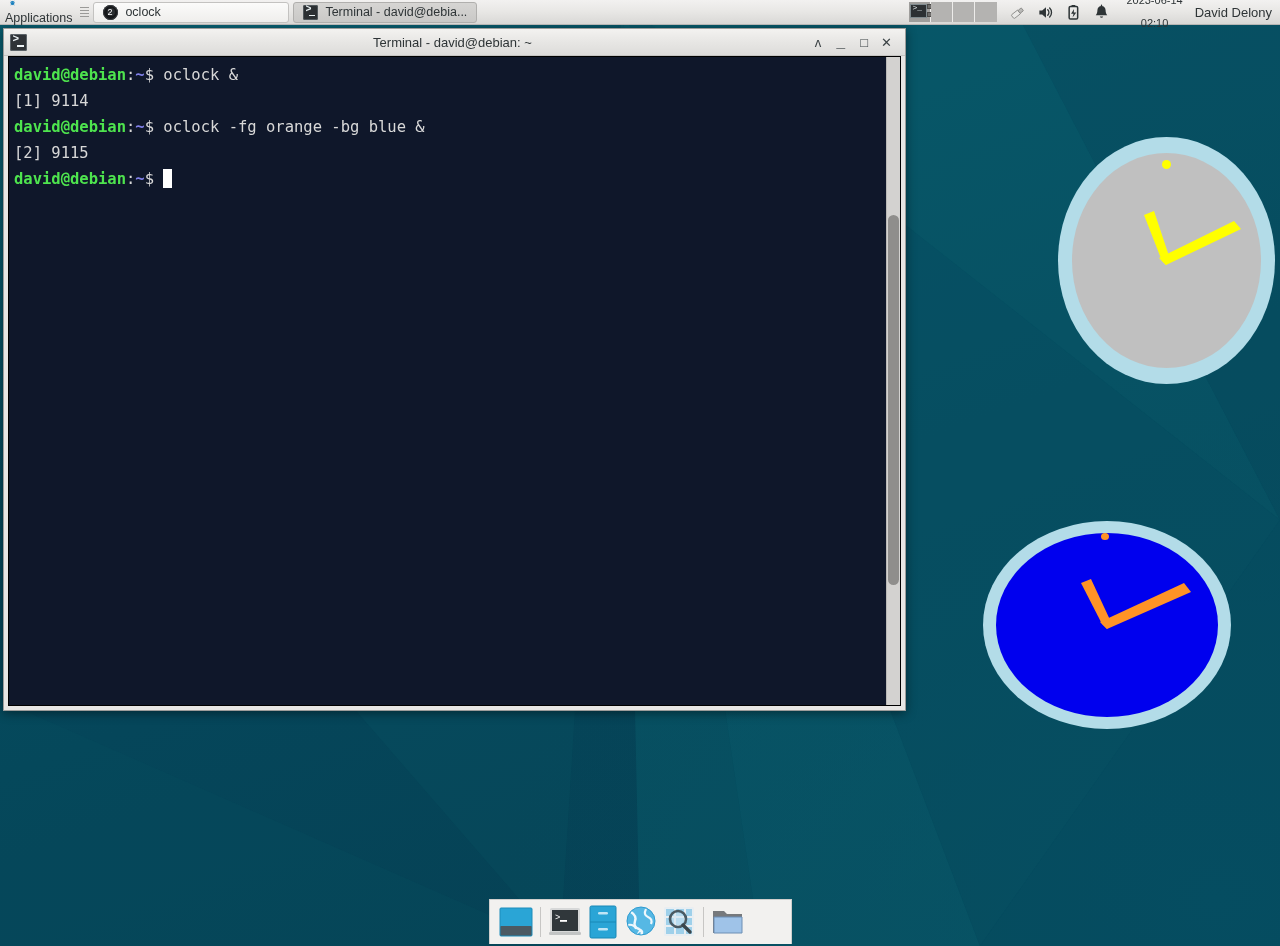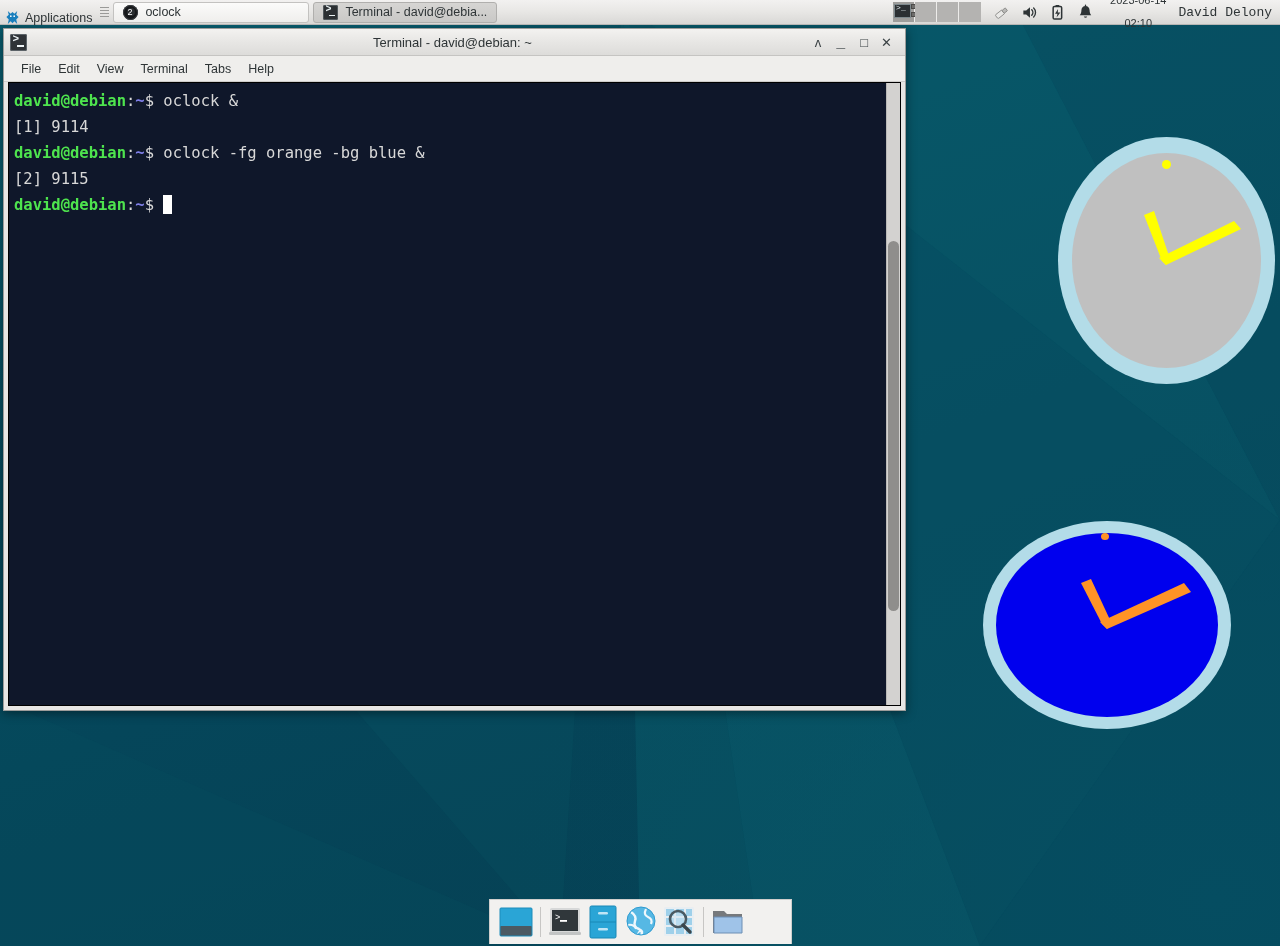--- a/index.html
+++ b/index.html
@@ -30,23 +30,24 @@
   #top-panel {
     position: absolute; left: 0; top: 0;
     width: 1280px; height: 25px;
     background: linear-gradient(180deg, #f2f1f0 0%, #e8e7e5 48%, #d9d8d6 100%);
     border-bottom: 1px solid #b7b6b4;
     display: flex; align-items: center;
     font-size: 12.5px; color: #2e3436;
     box-sizing: border-box;
   }
   #apps-button {
-    display: flex; align-items: flex-end; gap: 5px;
+    display: flex; align-items: flex-start; gap: 5px;
     height: 25px; padding: 0 6px 0 5px;
     cursor: default;
+    flex-direction: column;
   }
   .xfce-mouse { width: 15px; height: 15px; display:block; }
   #panel-handle {
     width: 9px; height: 25px;
     display: flex; flex-direction: column; justify-content: center; gap: 2px;
     padding: 0 2px;
   }
   #panel-handle i { display:block; height:1px; background:#9a9a98; }
 
   .tasklist { display: flex; align-items: center; gap: 4px; margin-left: 2px; }
@@ -142,21 +143,21 @@
   .ws-mini-a { left: 18px; top: 2px; width: 6px; height: 5px; }
   .ws-mini-b { left: 18px; top: 10px; width: 6px; height: 5px; }
 
   #tray { display: flex; align-items: center; gap: 11px; padding: 0 10px 0 6px; }
   .tray-icon { width: 17px; height: 17px; display: block; }
 
   #clock-text {
     text-align: center; font-size: 11px; line-height: 11.5px;
     color: #2e3436; padding: 0 6px; white-space: pre-line;
   }
-  #user-name { font-size: 13px; color: #2e3436; padding: 0 8px 0 6px; font-family: Liberation Mono, monospace; }
+  #user-name { font-size: 13px; color: #2e3436; padding: 0 8px 0 6px; }
 
   
   #terminal-window {
     position: absolute;
     left: 3px; top: 28px;
     width: 903px; height: 683px;
     background: #e7e6e4;
     border: 1px solid #9d9c9a;
     box-shadow: 0 2px 10px rgba(0,0,0,0.45);
     box-sizing: border-box;
@@ -336,28 +337,20 @@
       <div id="title-icon"></div>
       <div id="window-title">Terminal - david@debian: ~</div>
       <div id="window-controls">
         <span class="wc">ʌ</span>
         <span class="wc">＿</span>
         <span class="wc">□</span>
         <span class="wc">✕</span>
       </div>
     </div>
 
-    <div id="menu-bar">
-      <span class="menu-item">File</span>
-      <span class="menu-item">Edit</span>
-      <span class="menu-item">View</span>
-      <span class="menu-item">Terminal</span>
-      <span class="menu-item">Tabs</span>
-      <span class="menu-item">Help</span>
-    </div>
 
     <div id="term-body">
       <div id="term-text"><span><span class="prompt-user">david@debian</span><span class="prompt-colon">:</span><span class="prompt-path">~</span><span class="prompt-dollar">$</span><span> oclock &amp;</span></span>
 <span>[1] 9114</span>
 <span><span class="prompt-user">david@debian</span><span class="prompt-colon">:</span><span class="prompt-path">~</span><span class="prompt-dollar">$</span><span> oclock -fg orange -bg blue &amp;</span></span>
 <span>[2] 9115</span>
 <span><span class="prompt-user">david@debian</span><span class="prompt-colon">:</span><span class="prompt-path">~</span><span class="prompt-dollar">$</span><span> </span><span class="cursor"></span></span></div>
       <div id="term-scroll">
         <div id="term-thumb"></div>
       </div>

